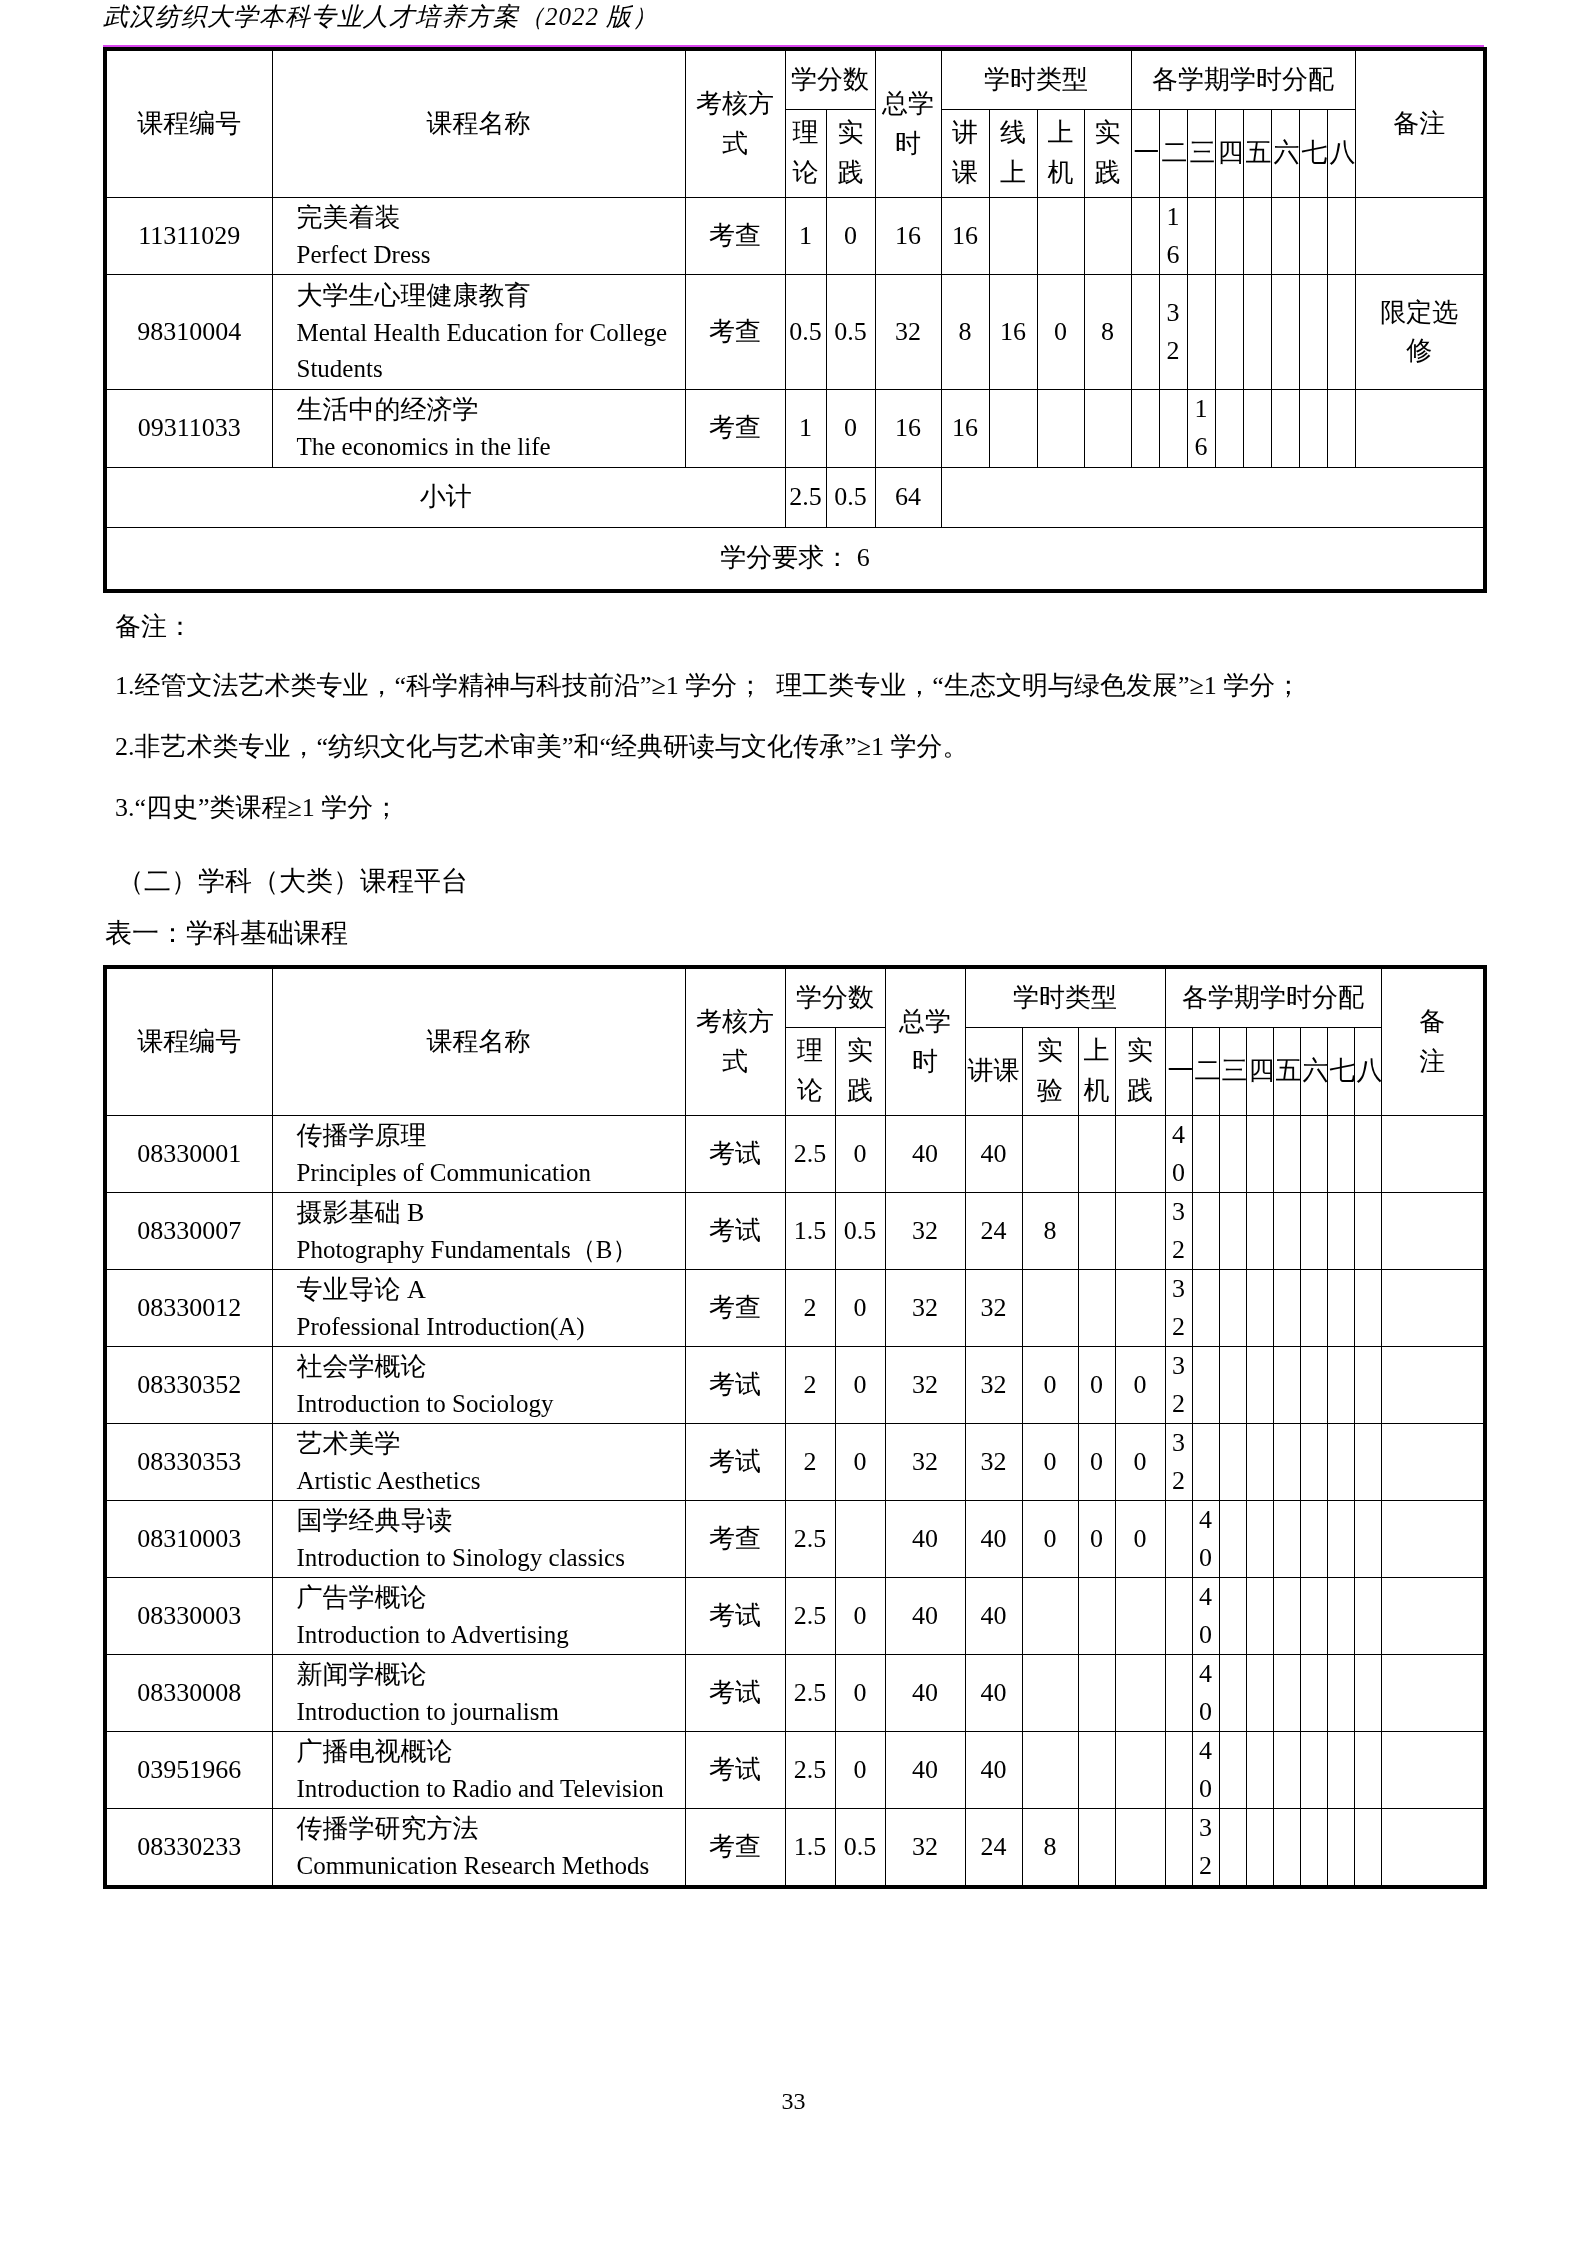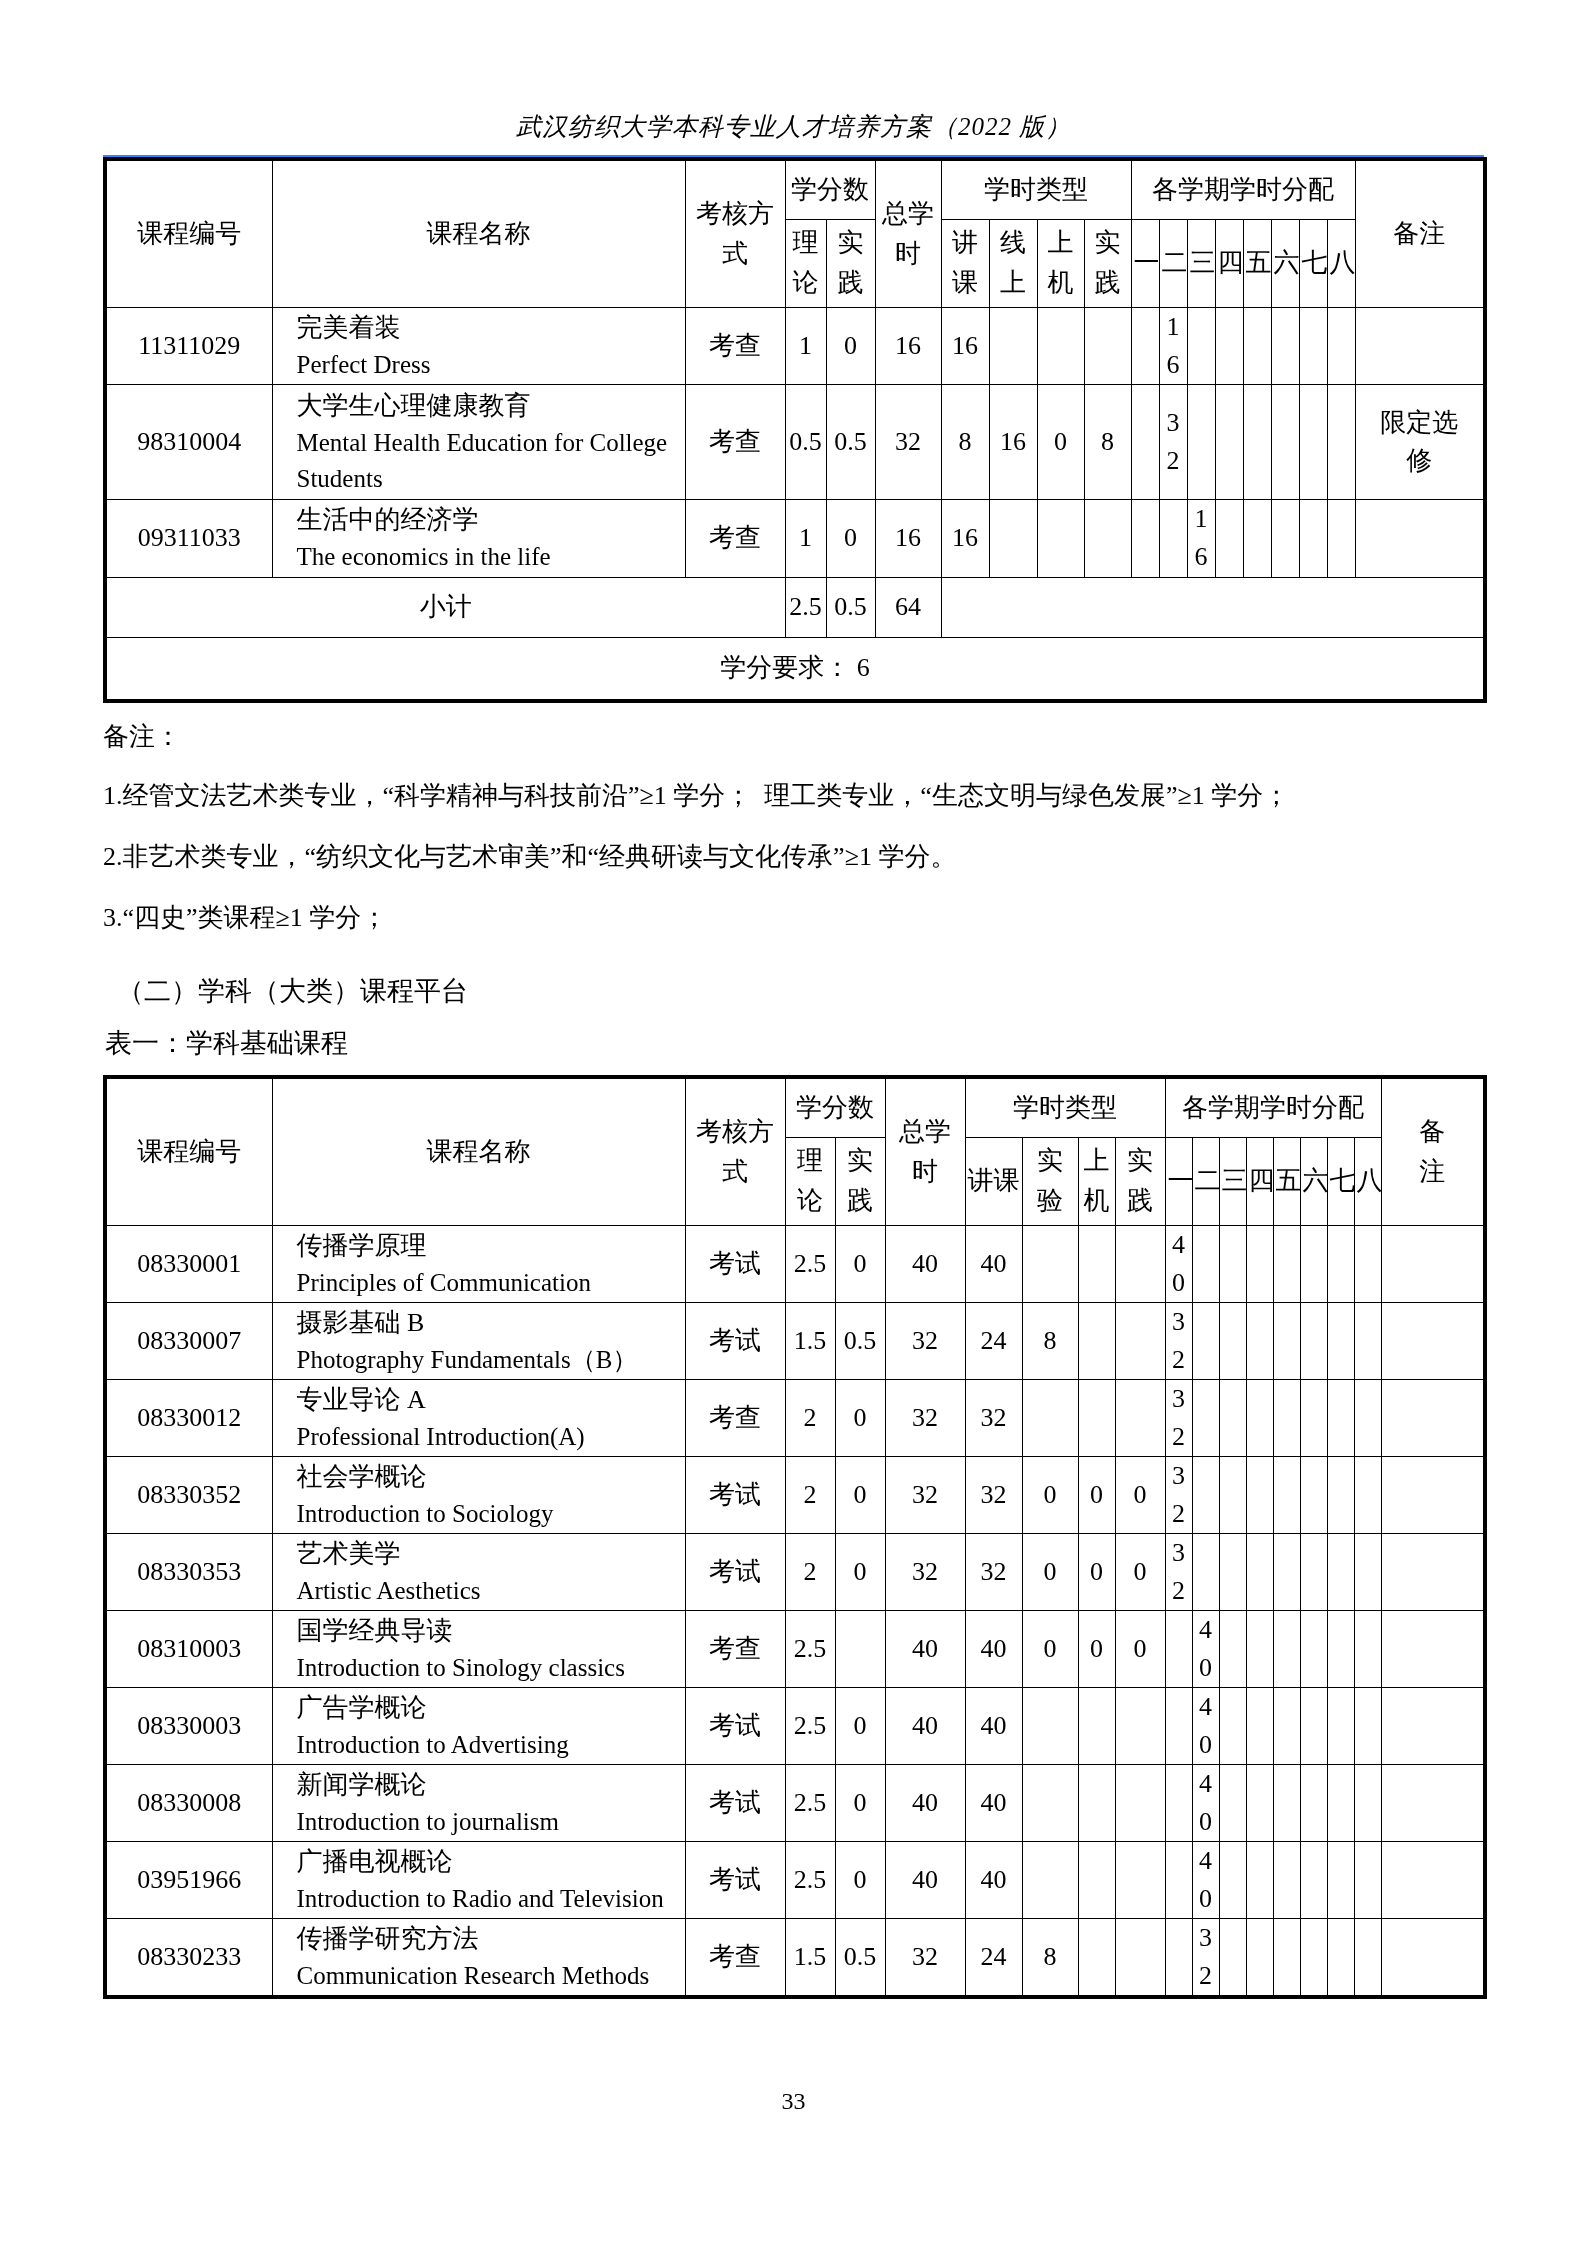--- a/index.html
+++ b/index.html
@@ -4,23 +4,23 @@
 <style>
   html,body { margin:0; padding:0; background:#ffffff; }
   .page {
     width:1587px; height:2245px; background:#fff; color:#000;
     font-family:"Liberation Serif","DejaVu Serif",serif;
     position:relative; box-sizing:border-box; overflow:hidden;
   }
   .content { padding:0 103px; }
 
   .doc-header {
-    padding-top:110px; padding-bottom:12px;
-    border-bottom:2px solid #3b82f6;
-    text-align:center; font-style:italic;
+    padding-bottom:12px;
+    border-bottom:2px solid #d946ef;
+    text-align:left; font-style:italic;
     font-size:25px; letter-spacing:1px;
   }
 
   .table-caption { font-size:27px; margin:44px 0 14px 2px; }
 
   table.t {
     border-collapse:collapse; table-layout:fixed;
     width:1380px; border:4px solid #000;
     text-align:center; font-size:26px;
   }
@@ -39,21 +39,21 @@
   .t1 tr.r0 { height:70px; }
   .t1 tr.r1 { height:115px; }
   .t1 tr.r2 { height:78px; }
   .t1 tr.sub { height:60px; }
   .t1 tr.req { height:64px; }
   .t2 tr.dr { height:76px; }
 
   .wrap-3 { display:inline-block; max-width:3.3em; }
   .stack  { display:inline-block; width:1.05em; }
 
-  .notes { margin-top:16px; font-size:26px; }
+  .notes { margin-top:16px; font-size:26px;margin-left:12px; }
   .notes .note-label { margin:0 0 24px 0; }
   .note-item { margin:0 0 26px 0; white-space:pre-wrap; }
 
   .section-heading { font-size:27px; margin:38px 0 0 14px; }
   .caption2 { margin-top:16px; }
 
   .page-number {
     position:absolute; left:0; right:0; bottom:130px;
     text-align:center; font-size:24px;
   }

